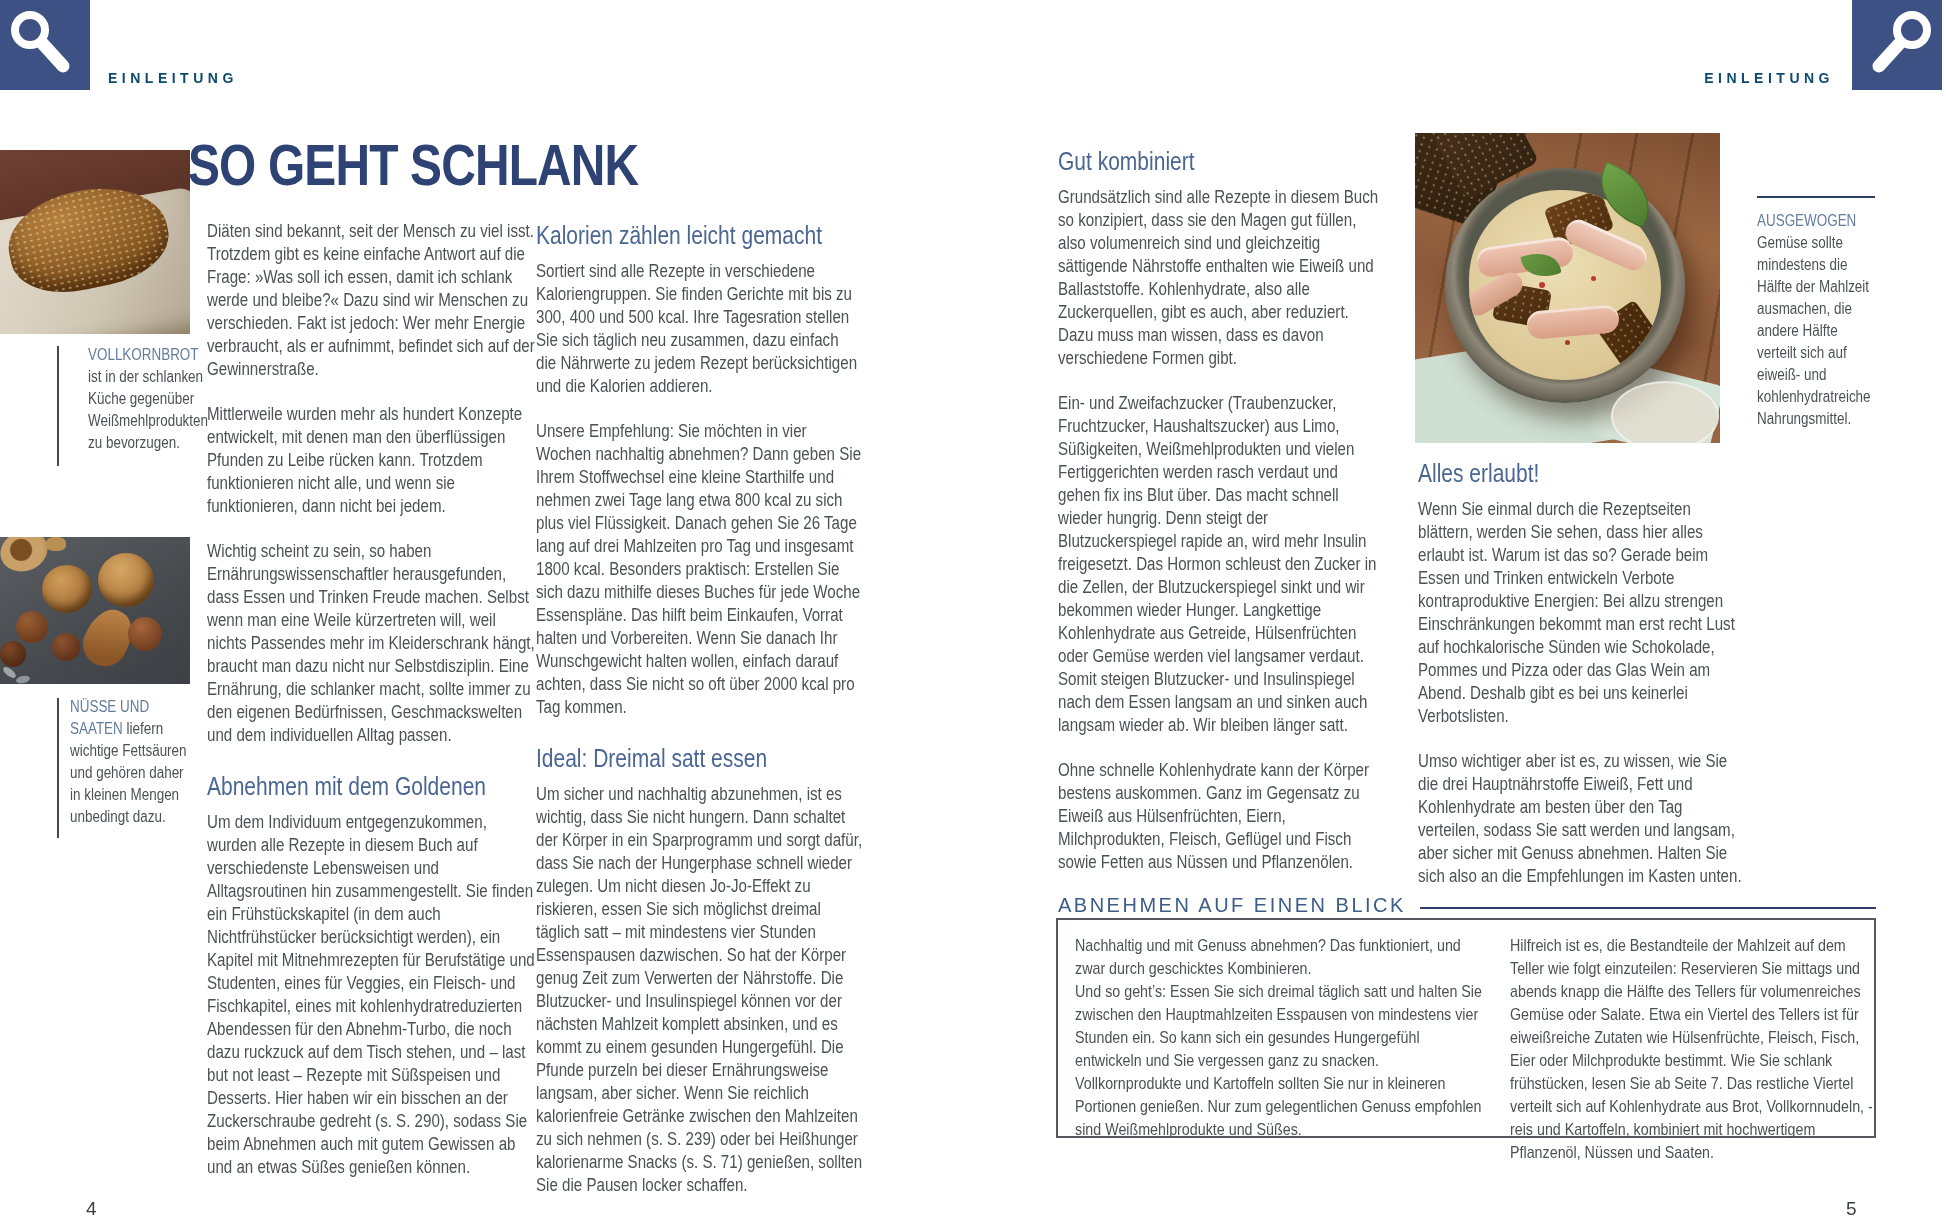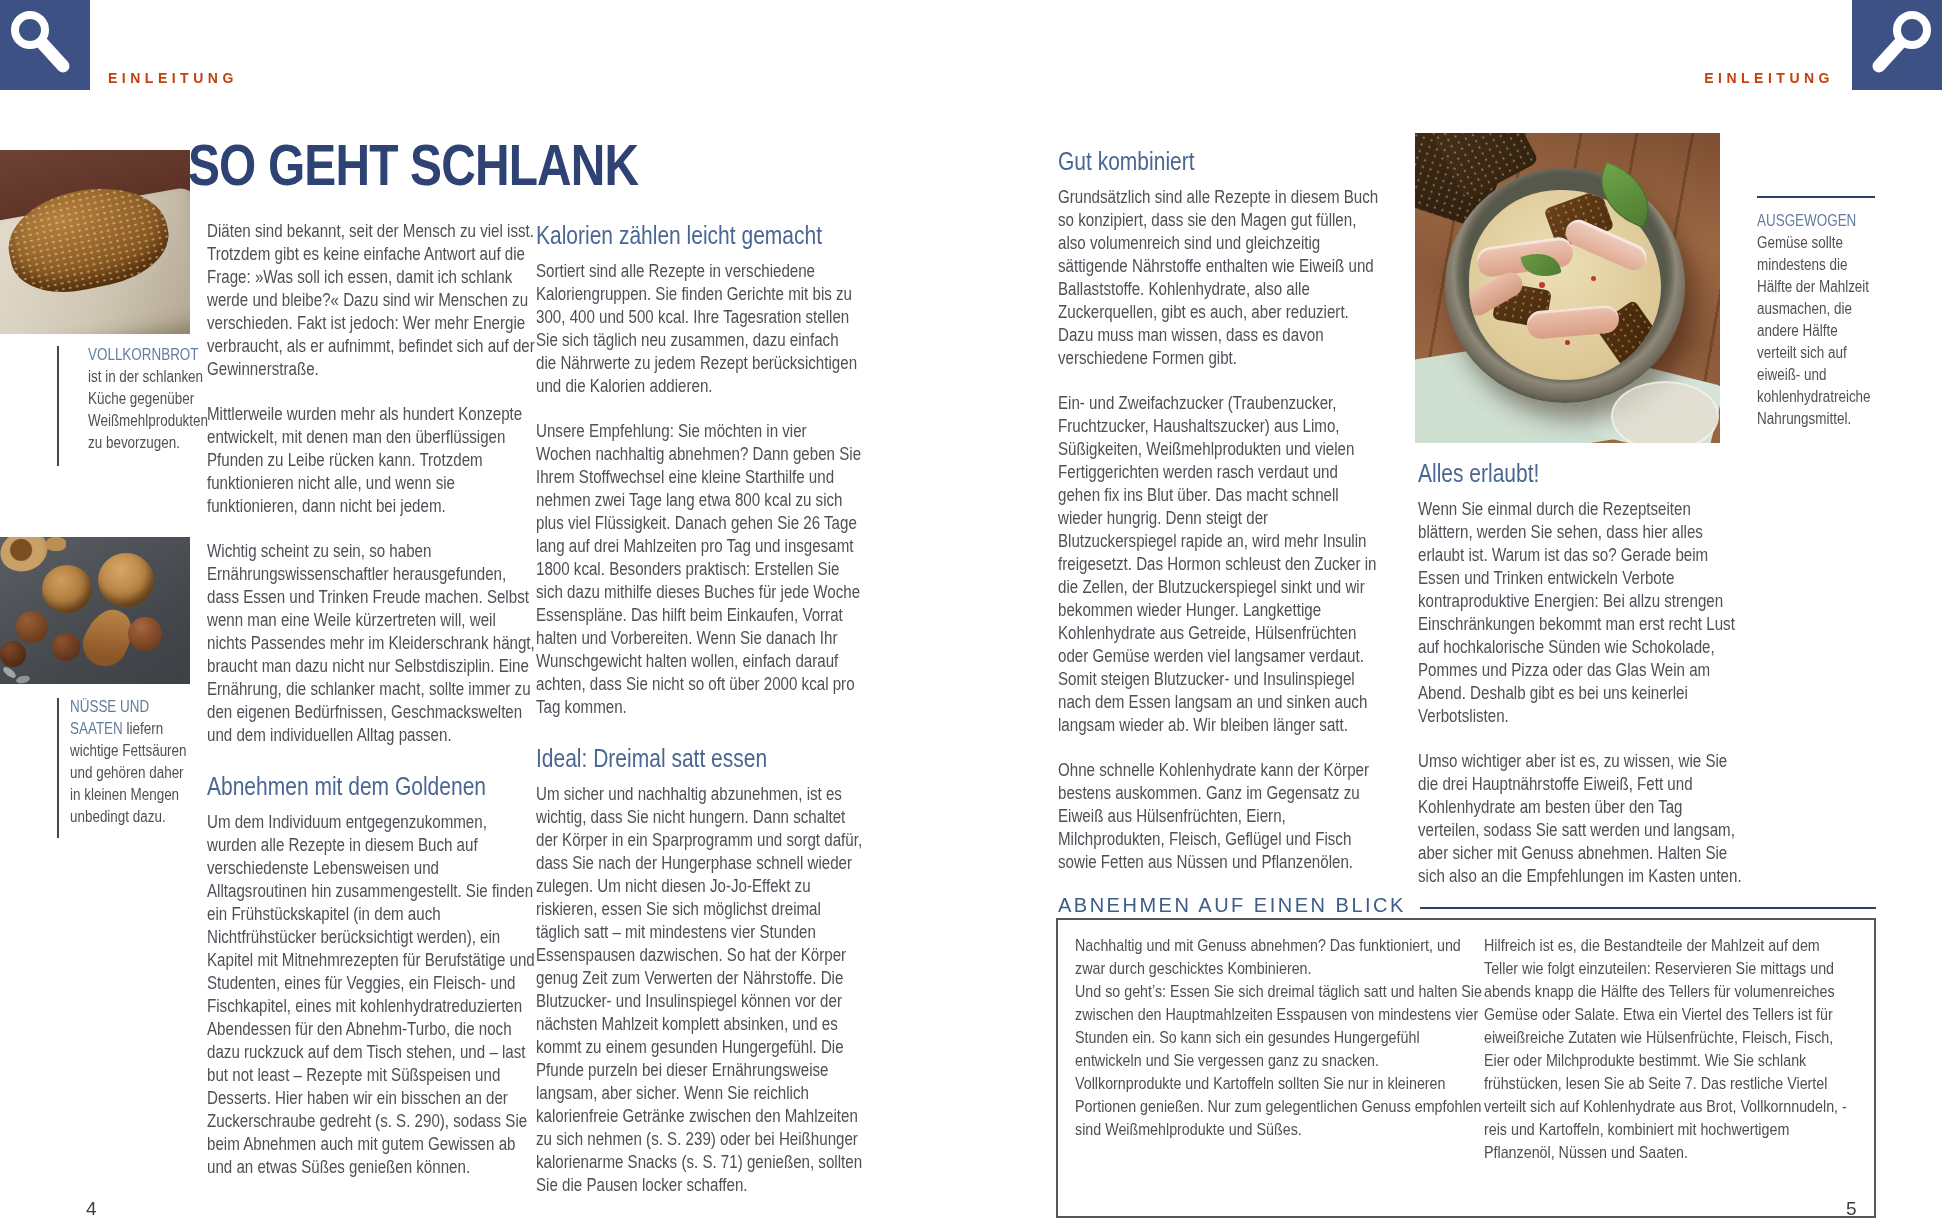--- a/index.html
+++ b/index.html
@@ -4,21 +4,21 @@
 <style>
   html,body{margin:0;padding:0}
   body{width:1946px;height:1225px;background:#ffffff;position:relative;overflow:hidden;
        font-family:"Liberation Sans",sans-serif;color:#4d5156}
   .abs{position:absolute}
   
   .cx{transform:scaleX(.84);transform-origin:0 0}
   
   .corner{position:absolute;top:0;width:90px;height:90px;background:#3e5184}
   .cl{left:0}.cr{left:1852px}
-  .einl{position:absolute;top:70px;font-size:14px;font-weight:bold;letter-spacing:4.5px;color:#c2410c;white-space:nowrap}
+  .einl{position:absolute;top:70px;font-size:14px;font-weight:bold;letter-spacing:4.5px;color:#0c4a6e;white-space:nowrap}
   .el{left:108px}.er{right:112px}
   
   .titlew{position:absolute;left:188px;top:134px;width:700px}
   .title{font-size:57px;line-height:62px;font-weight:bold;color:#2e4273;white-space:nowrap;letter-spacing:-1px}
   
   .bodycol{position:absolute;font-size:18px;line-height:23px;color:#4d5156}
   .bodycol p{margin:0 0 22px}
   .bodycol p:last-child{margin-bottom:0}
   .sec{font-size:25px;line-height:30px;font-weight:400;color:#4a6692;margin:24px 0 10px}
   .sec.first{margin-top:0}
@@ -29,21 +29,21 @@
   .hrule{height:2px;background:#2e3d66}
   
   .photo{position:absolute;overflow:hidden}
   .photo *{position:absolute}
   .grain{inset:0;background-image:radial-gradient(rgba(255,230,170,.5) 1px,transparent 1.5px);background-size:7px 6px;border-radius:inherit}
   .seeds{inset:0;background-image:radial-gradient(rgba(225,195,140,.55) 1px,transparent 1.4px);background-size:8px 7px;border-radius:inherit}
   
   .blickhead{position:absolute;left:1058px;top:894px;width:818px;display:flex;align-items:center;gap:14px}
   .blickhead .txt{font-size:20px;letter-spacing:2.5px;color:#3d5c88;white-space:nowrap}
   .blickhead .line{flex:1;height:2px;background:#2f3e68;margin-top:4px}
-  .infobox{position:absolute;left:1056px;top:918px;width:820px;height:300px;border:2px solid #55585c;box-sizing:border-box}
+  .infobox{position:absolute;left:1056px;top:918px;width:820px;height:220px;border:2px solid #55585c;box-sizing:border-box}
   .boxcol{position:absolute;top:14px;font-size:17px;line-height:23px;color:#4d5156}
   .boxcol p{margin:0}
   .pnum{position:absolute;font-size:19px;color:#3b3e42}
 </style>
 </head>
 <body>
 
 <div class="corner cl">
   <svg width="90" height="90" viewBox="0 0 90 90">
     <circle cx="30" cy="30" r="15" fill="none" stroke="#ffffff" stroke-width="8"></circle>
@@ -185,21 +185,21 @@
 </div>
 
 <div class="infobox">
   <div class="boxcol" style="left:17px;width:416px">
     <div class="cx" style="width:492px">
       <p>Nachhaltig und mit Genuss abnehmen? Das funktioniert, und zwar durch geschicktes Kombinieren.</p>
       <p>Und so geht’s: Essen Sie sich dreimal täglich satt und halten Sie zwischen den Hauptmahlzeiten Esspausen von mindestens vier Stunden ein. So kann sich ein gesundes Hungergefühl entwickeln und Sie vergessen ganz zu snacken.</p>
       <p>Vollkornprodukte und Kartoffeln sollten Sie nur in kleineren Portionen genießen. Nur zum gelegentlichen Genuss empfohlen sind Weißmehlprodukte und Süßes.</p>
     </div>
   </div>
-  <div class="boxcol" style="left:426px;width:376px">
+  <div class="boxcol" style="left:452px;width:376px">
     <div class="cx" style="width:444px">
       <p>Hilfreich ist es, die Bestandteile der Mahlzeit auf dem Teller wie folgt einzuteilen: Reservieren Sie mittags und abends knapp die Hälfte des Tellers für volumenreiches Gemüse oder Salate. Etwa ein Viertel des Tellers ist für eiweißreiche Zutaten wie Hülsenfrüchte, Fleisch, Fisch, Eier oder Milchprodukte bestimmt. Wie Sie schlank frühstücken, lesen Sie ab Seite 7. Das restliche Viertel verteilt sich auf Kohlenhydrate aus Brot, Vollkornnudeln, -reis und Kartoffeln, kombiniert mit hochwertigem Pflanzenöl, Nüssen und Saaten.</p>
     </div>
   </div>
 </div>
 
 <div class="pnum" style="left:86px;top:1198px">4</div>
 <div class="pnum" style="left:1846px;top:1198px">5</div>
 
 </body></html>

